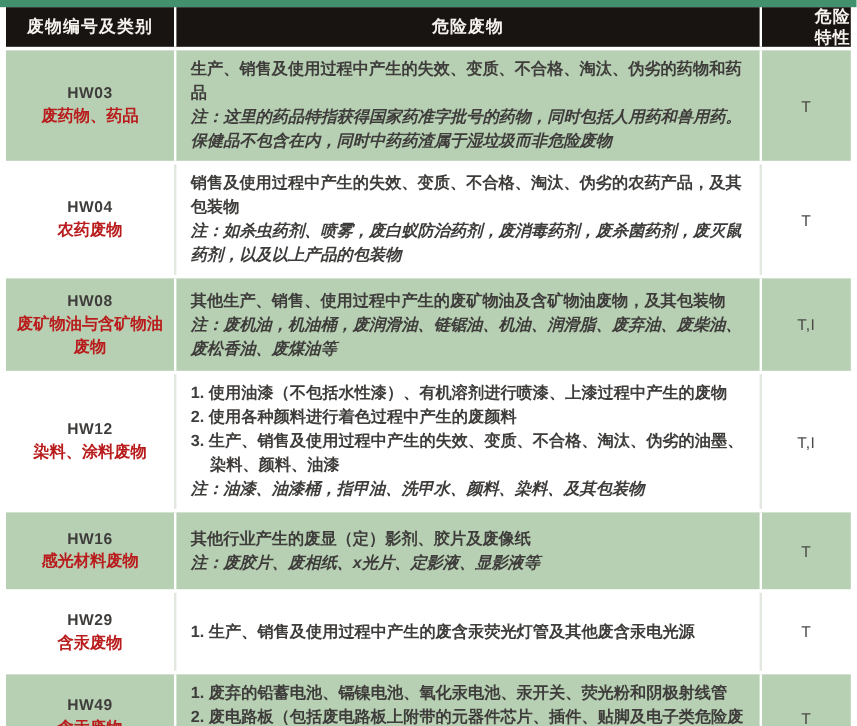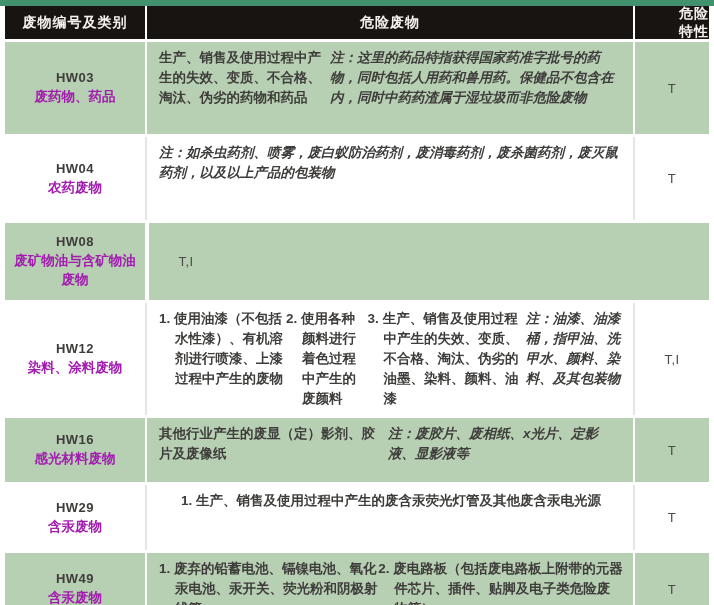--- a/index.html
+++ b/index.html
@@ -65,28 +65,28 @@
     padding: 4px 8px;
   }
   .code-label {
     font-size: 13px;
     color: #3e3d3b;
     font-weight: bold;
     letter-spacing: 0.5px;
   }
   .category-label {
     font-size: 13.5px;
-    color: #a21caf;
+    color: #b91c1c;
     font-weight: bold;
     line-height: 19px;
     margin-top: 2px;
   }
   .row .col-desc {
     display: flex;
-    flex-direction: row;
+    flex-direction: column;
     justify-content: center;
     padding: 6px 10px 6px 12px;
   }
   .desc-line {
     font-size: 13.5px;
     line-height: 20px;
     color: #3e3d3b;
     font-weight: bold;
   }
   .desc-line.note { font-style: italic; font-weight: bold; }
@@ -136,28 +136,33 @@
             <div class="desc-line note">注：这里的药品特指获得国家药准字批号的药物，同时包括人用药和兽用药。保健品不包含在内，同时中药药渣属于湿垃圾而非危险废物</div>
           </div>
           <div class="col-hazard">T</div>
         </div>
         <div class="row white r1">
           <div class="col-code">
             <div class="code-label">HW04</div>
             <div class="category-label">农药废物</div>
           </div>
           <div class="col-desc">
+            <div class="desc-line text">销售及使用过程中产生的失效、变质、不合格、淘汰、伪劣的农药产品，及其包装物</div>
             <div class="desc-line note">注：如杀虫药剂、喷雾，废白蚁防治药剂，废消毒药剂，废杀菌药剂，废灭鼠药剂，以及以上产品的包装物</div>
           </div>
           <div class="col-hazard">T</div>
         </div>
         <div class="row green r2">
           <div class="col-code">
             <div class="code-label">HW08</div>
             <div class="category-label">废矿物油与含矿物油废物</div>
+          </div>
+          <div class="col-desc">
+            <div class="desc-line text">其他生产、销售、使用过程中产生的废矿物油及含矿物油废物，及其包装物</div>
+            <div class="desc-line note">注：废机油，机油桶，废润滑油、链锯油、机油、润滑脂、废弃油、废柴油、废松香油、废煤油等</div>
           </div>
           <div class="col-hazard">T,I</div>
         </div>
         <div class="row white r3">
           <div class="col-code">
             <div class="code-label">HW12</div>
             <div class="category-label">染料、涂料废物</div>
           </div>
           <div class="col-desc">
             <div class="desc-line item"><span class="item-num">1. </span><span>使用油漆（不包括水性漆）、有机溶剂进行喷漆、上漆过程中产生的废物</span></div>

